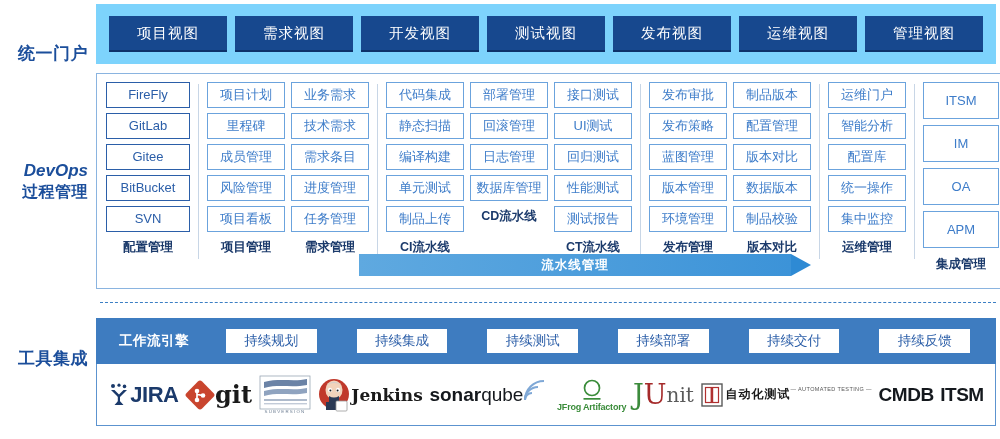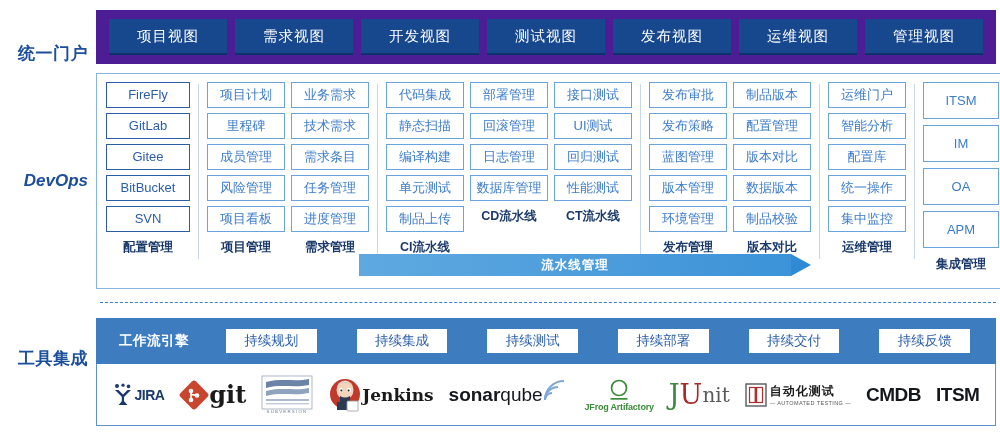--- a/index.html
+++ b/index.html
@@ -38,22 +38,22 @@
   .side-label .cn {
     font-style: normal;
     letter-spacing: 0.5px;
   }
 
   
   #portal-row { top: 6px; height: 58px; }
   .portal-label { font-size: 17px; }
   .portal-bar {
     flex: 1 1 auto;
-    background: #4c1d95;
-    height: 54px;
+    background: #7dd3fc;
+    height: 60px;
     display: flex;
     align-items: center;
     justify-content: space-between;
     padding: 0 9px;
     box-sizing: border-box;
     margin-right: 4px;
   }
   .portal-btn {
     background: #17488e;
     color: #ffffff;
@@ -229,21 +229,21 @@
   }
   .logo {
     display: flex;
     align-items: center;
     justify-content: center;
     height: 44px;
     flex: 0 0 auto;
   }
 
   
-  .jira-text { font-size: 14px; font-weight: bold; color: #1b3a6b; letter-spacing: -0.5px; }
+  .jira-text { font-size: 22px; font-weight: bold; color: #1b3a6b; letter-spacing: -0.5px; }
   .git-text  { font-size: 24px; font-weight: bold; color: #1a1a1a; font-family: "DejaVu Serif", serif; }
   .jenkins-text { font-size: 17px; font-weight: bold; color: #1a1a1a; font-family: "DejaVu Serif", serif; }
   .sonar-a { font-size: 19px; font-weight: bold; color: #14181d; }
   .sonar-b { font-size: 19px; color: #14181d; }
   .jfrog-text { font-size: 9px; font-weight: bold; color: #3a8c3a; letter-spacing: -0.2px; }
   .junit-j { font-size: 27px; color: #3c8b3c; font-family: "DejaVu Serif", serif; }
   .junit-u { font-size: 27px; color: #a52a2a; font-family: "DejaVu Serif", serif; }
   .junit-nit { font-size: 20px; color: #5a5a5a; font-family: "DejaVu Serif", serif; }
   .auto-cn { font-size: 12px; color: #1a1a1a; font-weight: bold; letter-spacing: 1px; }
   .auto-en { font-size: 5.5px; color: #555; letter-spacing: 0.4px; }
@@ -264,20 +264,21 @@
     <div class="portal-btn">测试视图</div>
     <div class="portal-btn">发布视图</div>
     <div class="portal-btn">运维视图</div>
     <div class="portal-btn">管理视图</div>
   </div>
 </div>
 
 <div class="row" id="devops-row">
   <div class="side-label devops-label">
     <div>DevOps</div>
+    <div class="cn">过程管理</div>
   </div>
 
   <div class="devops-panel">
 
     <div class="grp">
       <div class="col dark w-config">
         <div class="cell">FireFly</div>
         <div class="cell">GitLab</div>
         <div class="cell">Gitee</div>
         <div class="cell">BitBucket</div>
@@ -294,22 +295,22 @@
         <div class="cell">里程碑</div>
         <div class="cell">成员管理</div>
         <div class="cell">风险管理</div>
         <div class="cell">项目看板</div>
         <div class="col-title">项目管理</div>
       </div>
       <div class="col w-std">
         <div class="cell">业务需求</div>
         <div class="cell">技术需求</div>
         <div class="cell">需求条目</div>
+        <div class="cell">进度管理</div>
         <div class="cell">任务管理</div>
-        <div class="cell">进度管理</div>
         <div class="col-title">需求管理</div>
       </div>
     </div>
 
     <div class="sep"></div>
 
     <div class="grp">
       <div class="col w-std">
         <div class="cell">代码集成</div>
         <div class="cell">静态扫描</div>
@@ -323,20 +324,21 @@
         <div class="cell">回滚管理</div>
         <div class="cell">日志管理</div>
         <div class="cell">数据库管理</div>
         <div class="col-title">CD流水线</div>
       </div>
       <div class="col w-std">
         <div class="cell">接口测试</div>
         <div class="cell">UI测试</div>
         <div class="cell">回归测试</div>
         <div class="cell">性能测试</div>
+        <div class="cell">测试报告</div>
         <div class="col-title">CT流水线</div>
       </div>
     </div>
 
     <div class="sep"></div>
 
     <div class="grp">
       <div class="col w-std">
         <div class="cell">发布审批</div>
         <div class="cell">发布策略</div>
@@ -481,21 +483,21 @@
         <span class="junit-u">U</span>
         <span class="junit-nit">nit</span>
       </div>
 
       <div class="logo">
         <svg width="22" height="24" viewBox="0 0 22 24">
           <rect x="1" y="1" width="20" height="22" fill="#ffffff" stroke="#5a5a5a" stroke-width="1.4"></rect>
           <rect x="4.5" y="4.5" width="13" height="15" fill="#ffffff" stroke="#b03030" stroke-width="1.2"></rect>
           <rect x="9.6" y="4.5" width="2.6" height="15" fill="#b03030"></rect>
         </svg>
-        <span style="display:flex;flex-direction:column;align-items:flex-start;margin-left:3px">
+        <span style="display:flex;flex-direction:row;align-items:flex-start;margin-left:3px">
           <span class="auto-cn">自动化测试</span>
           <span class="auto-en">— AUTOMATED TESTING —</span>
         </span>
       </div>
 
       <div class="logo">
         <span class="cmdb-text">CMDB</span>
       </div>
 
       <div class="logo">

